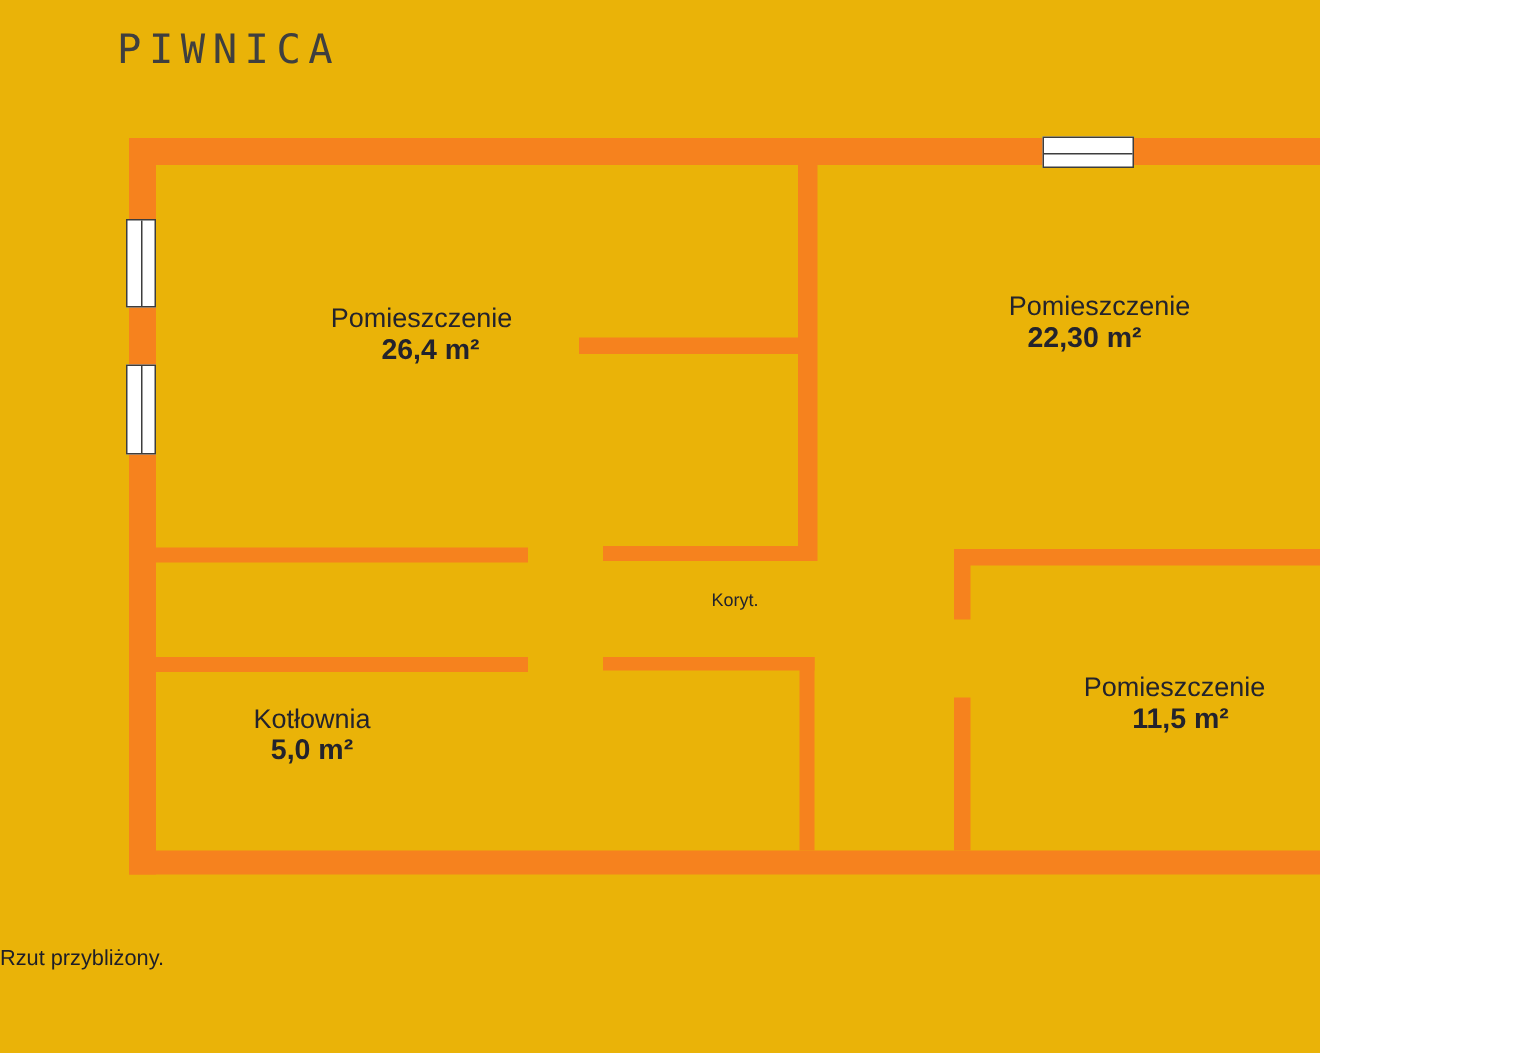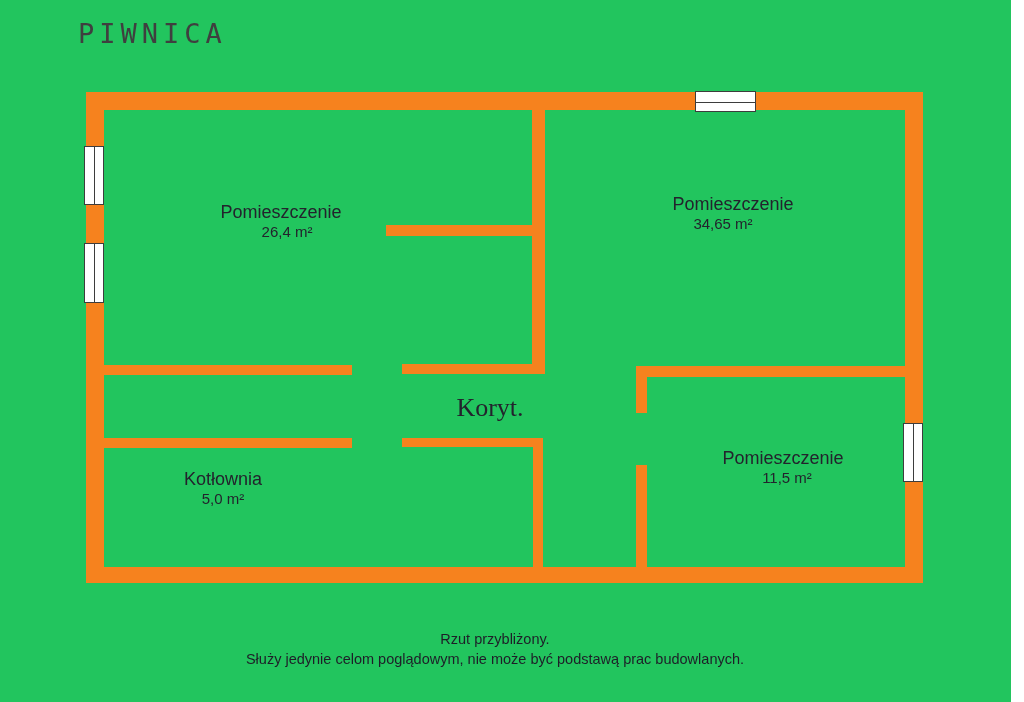--- a/index.html
+++ b/index.html
@@ -1,40 +1,40 @@
 <!DOCTYPE html>
 <html><head>
 <meta charset="utf-8">
 <style>
   html,body{margin:0;padding:0;background:#ffffff;}
   #stage{
-    position:relative;width:1011px;height:702px;background:#22c55e;overflow:hidden;
+    position:relative;width:880px;height:702px;background:#eab308;overflow:hidden;
     font-family:"Liberation Sans",sans-serif;
   }
   .plan-title{
     position:absolute;left:78px;top:18px;
     font-family:"DejaVu Sans Mono",monospace;
     font-size:27px;font-weight:400;letter-spacing:5px;color:#3f3f3f;
   }
   .wall{position:absolute;background:#F6821E;}
   .window{
     position:absolute;background:#ffffff;border:1px solid #3d3d3d;box-sizing:border-box;
   }
   .window .pane-line{position:absolute;background:#3d3d3d;}
   .window.vert .pane-line{left:50%;top:0;width:1px;height:100%;}
   .window.horiz .pane-line{top:50%;left:0;height:1px;width:100%;}
   .room-label{
     position:absolute;transform:translateX(-50%);
     color:#23232d;text-align:center;white-space:nowrap;
   }
   .room-name{font-size:18px;}
-  .room-area{font-size:15px;}
-  .corridor-name{font-size:26px;font-family:Liberation Serif, serif;}
+  .room-area{font-size:19px;font-weight:bold;}
+  .corridor-name{font-size:12px;}
   .disclaimer{
-    position:absolute;left:0;top:629px;width:990px;text-align:center;
+    position:absolute;left:0;top:629px;width:990px;text-align:left;
     color:#1e1e28;font-size:14.5px;line-height:20px;
   }
 </style>
 </head>
 <body>
 
 <div id="stage">
 
   <div class="plan-title">PIWNICA</div>
 
@@ -67,35 +67,34 @@
       <div class="pane-line"></div>
     </div>
 
   <div class="room-label" style="left:281px;top:202px;">
     <div class="room-name">Pomieszczenie</div>
     <div class="room-area" style="margin-left:12px;">26,4 m²</div>
   </div>
 
   <div class="room-label" style="left:733px;top:194px;">
     <div class="room-name">Pomieszczenie</div>
-    <div class="room-area" style="margin-left:-20px;">34,65 m²</div>
+    <div class="room-area" style="margin-left:-20px;">22,30 m²</div>
   </div>
 
   <div class="room-label" style="left:783px;top:448px;">
     <div class="room-name">Pomieszczenie</div>
     <div class="room-area" style="margin-left:8px;">11,5 m²</div>
   </div>
 
-  <div class="room-label" style="left:223px;top:469px;">
+  <div class="room-label" style="left:208px;top:469px;">
     <div class="room-name">Kotłownia</div>
     <div class="room-area">5,0 m²</div>
   </div>
 
   <div class="room-label" style="left:490px;top:393px;">
     <div class="corridor-name">Koryt.</div>
   </div>
 
   <div class="disclaimer">
     <div>Rzut przybliżony.</div>
-    <div>Służy jedynie celom poglądowym, nie może być podstawą prac budowlanych.</div>
   </div>
 
 </div>
 
 </body></html>

